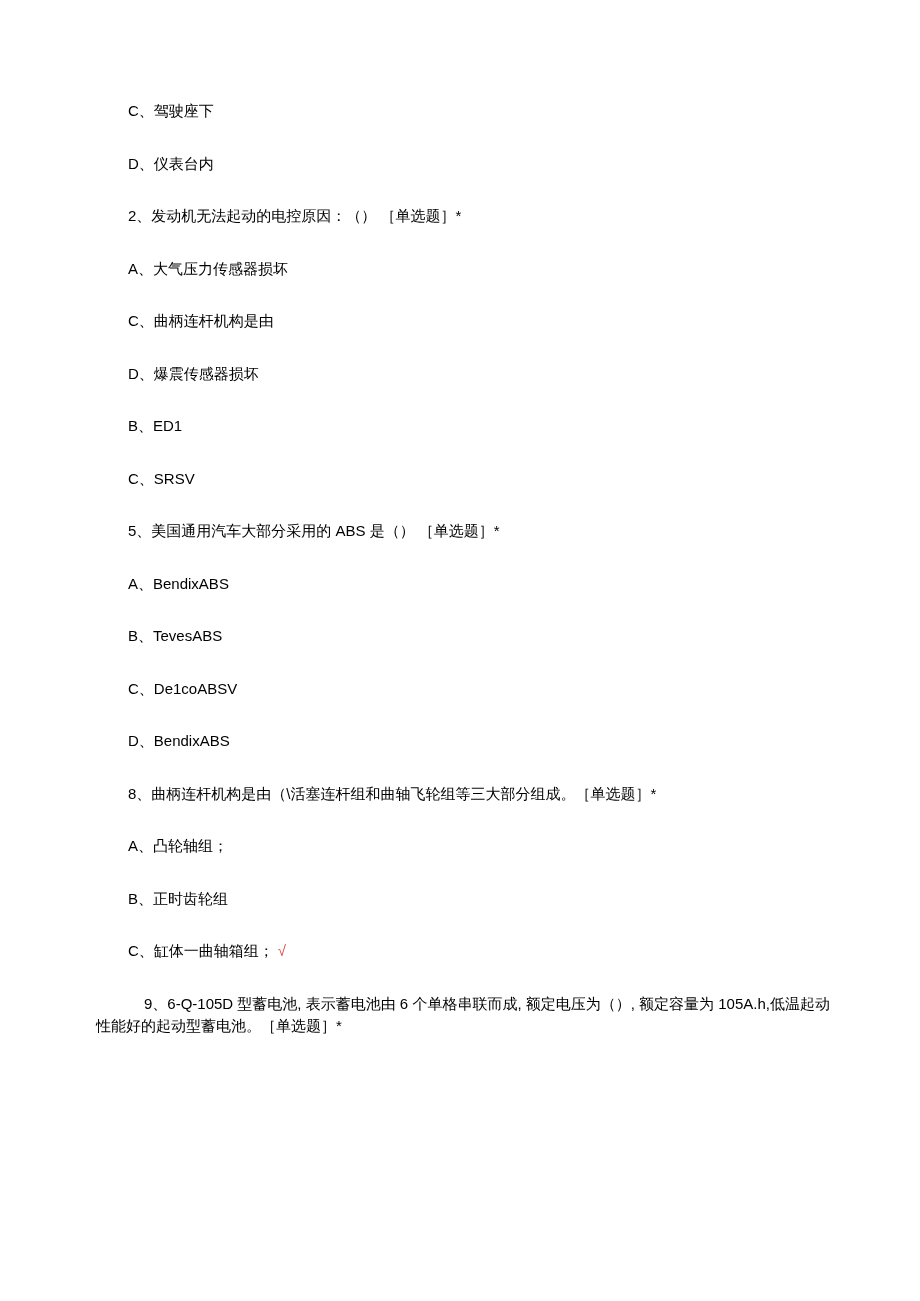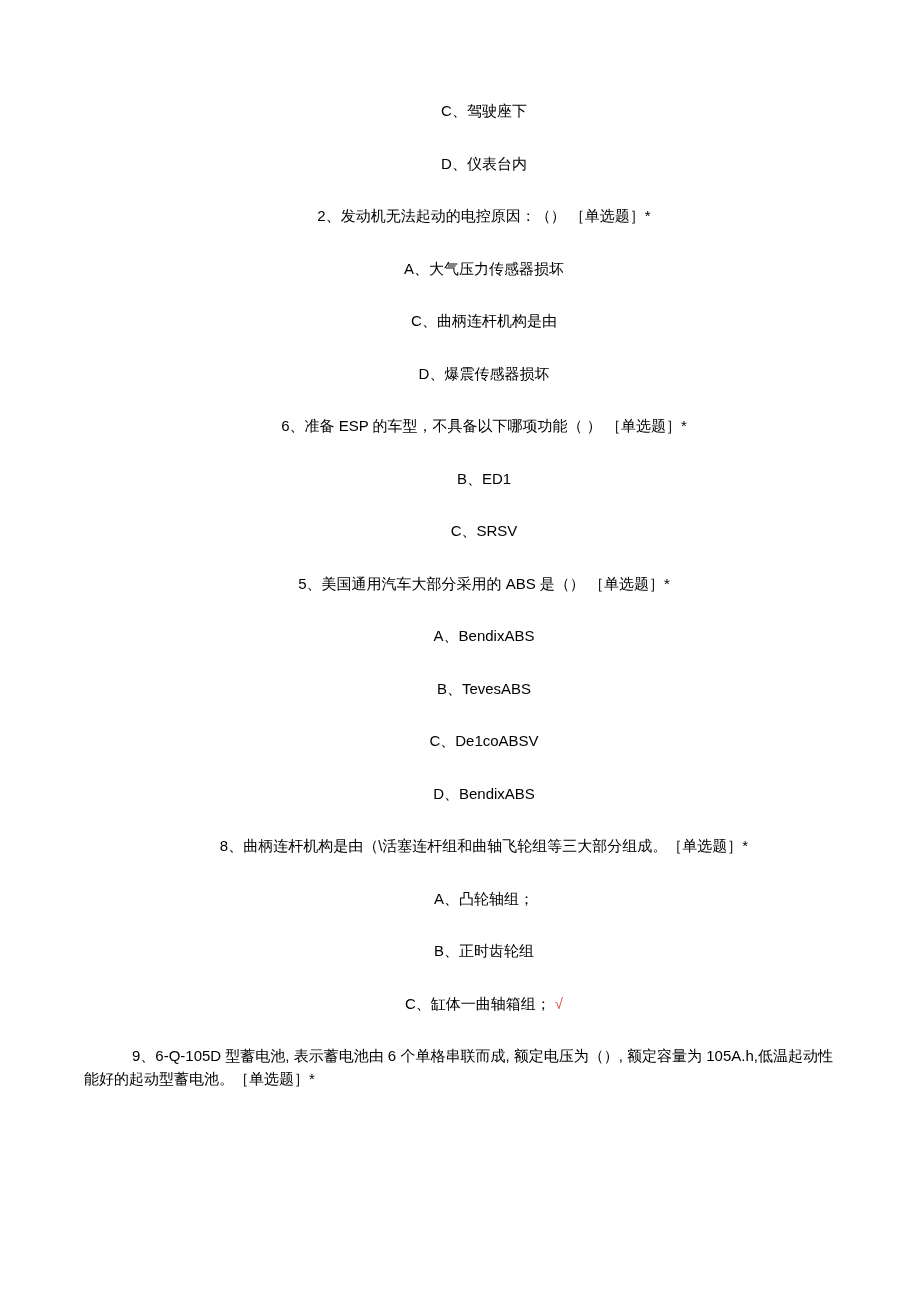--- a/index.html
+++ b/index.html
@@ -11,24 +11,23 @@
     color: #000000;
     width: 920px;
   }
   .page {
     padding: 100px 80px 60px 80px;
   }
   .line {
     margin: 0 0 30px 0;
     padding-left: 48px;
     line-height: 1.5;
-    text-align: center;
   }
   .line-no-indent {
-    margin: 0 0 30px 4px;
+    margin: 0 0 30px 16px;
     padding-left: 0;
     line-height: 1.5;
   }
   .checkmark {
     color: #d9534f;
     margin-left: 4px;
   }
 </style>
 </head>
 <body>
@@ -41,21 +40,20 @@
 
   <div class="line"><span>2、发动机无法起动的电控原因：（） ［单选题］*</span></div>
 
   <div class="line"><span>A、大气压力传感器损坏</span></div>
 
 
   <div class="line"><span>C、曲柄连杆机构是由</span></div>
 
   <div class="line"><span>D、爆震传感器损坏</span></div>
 
-  <div class="line"><span>6、准备 ESP 的车型，不具备以下哪项功能（ ） ［单选题］*</span></div>
 
 
   <div class="line"><span>B、ED1</span></div>
 
   <div class="line"><span>C、SRSV</span></div>
 
 
   <div class="line"><span>5、美国通用汽车大部分采用的 ABS 是（） ［单选题］*</span></div>
 
   <div class="line"><span>A、BendixABS</span></div>

